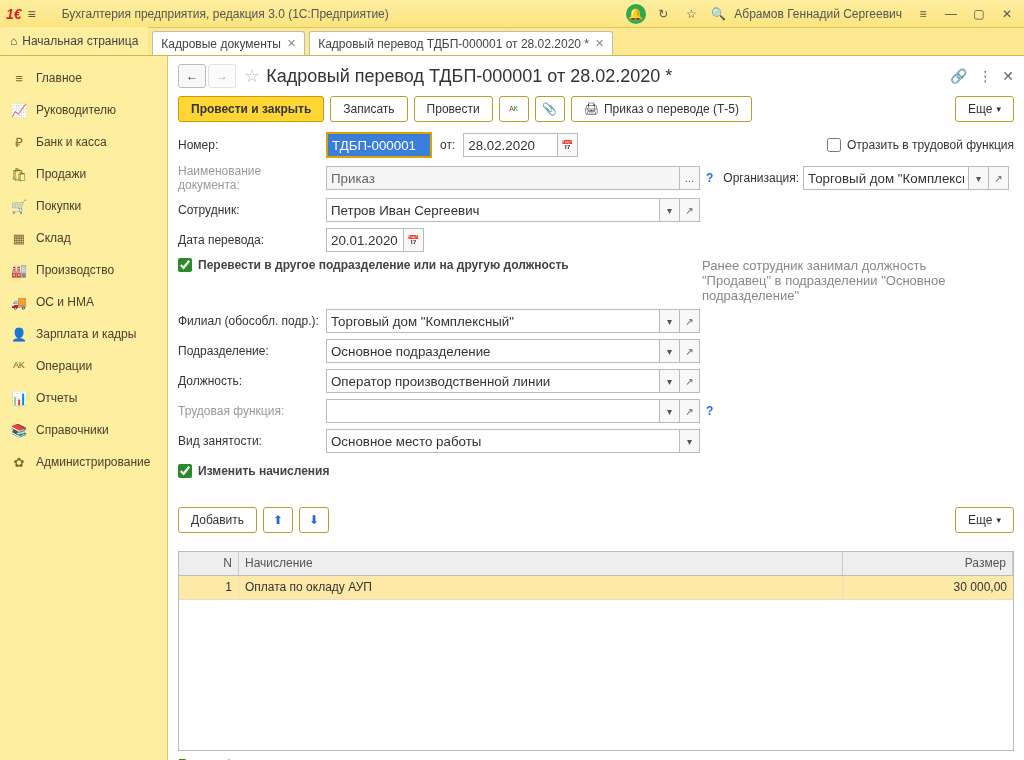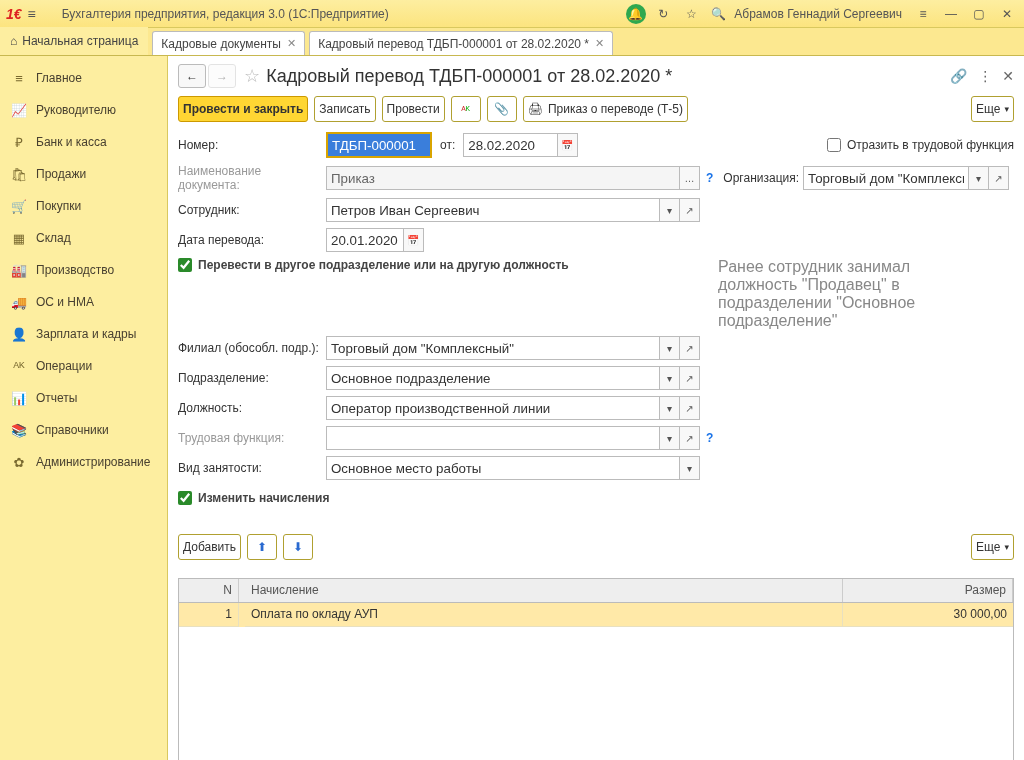--- a/index.html
+++ b/index.html
@@ -33,56 +33,56 @@
   
   .content { flex: 1; background: #fff; padding: 8px 10px 4px 10px; display: flex; flex-direction: column; }
   .doc-head { display: flex; align-items: center; margin-bottom: 8px; }
   .navbtn { width: 28px; height: 24px; border: 1px solid #bbb; background: #f8f8f8; display: flex; align-items: center; justify-content: center; margin-right: 2px; cursor: pointer; border-radius: 3px; }
   .star { font-size: 18px; color: #bbb; margin: 0 6px; cursor: pointer; }
   .doc-title { font-size: 18px; color: #333; flex: 1; }
   .head-icon { font-size: 14px; color: #666; margin-left: 10px; cursor: pointer; }
   
   
   .toolbar { display: flex; align-items: center; margin-bottom: 10px; gap: 6px; }
-  .btn { height: 26px; border: 1px solid #b0a030; background: #fff; border-radius: 3px; padding: 0 4px; cursor: pointer; display: flex; align-items: center; color: #333; justify-content: center; }
+  .btn { height: 26px; border: 1px solid #b0a030; background: #fff; border-radius: 3px; padding: 0 12px; cursor: pointer; display: flex; align-items: center; color: #333; justify-content: center; }
   .btn.primary { background: #ffd633; border-color: #cc9900; font-weight: bold; }
   .btn.icon-only { padding: 0 8px; width: 30px; justify-content: center; }
   .btn .icon { margin-right: 5px; }
   .toolbar .spacer { flex: 1; }
   .btn.more::after { content: "▾"; margin-left: 4px; font-size: 9px; }
   
   
   .form-area { flex: 0 0 auto; }
   .form-row { display: flex; align-items: center; margin-bottom: 6px; min-height: 24px; }
   .label { width: 148px; color: #333; }
   .label.disabled { color: #999; }
   .input { height: 24px; border: 1px solid #bbb; padding: 5px 4px; background: #fff; color: #333; }
   .input.selected { background: #3a7edb; color: #fff; border: 2px solid #d9a400; height: 26px; }
   .input.readonly { background: #f5f5f5; color: #666; }
   .ibtn { width: 20px; height: 24px; border: 1px solid #bbb; border-left: none; background: #f8f8f8; display: flex; align-items: center; justify-content: center; cursor: pointer; font-size: 10px; color: #555; }
   .chk { width: 14px; height: 14px; margin-right: 6px; }
   .chk-label { color: #333; }
   .chk-label.b { font-weight: bold; color: #444; }
   .help { color: #1a73e8; margin-left: 6px; cursor: pointer; font-weight: bold; }
-  .hint { color: #888; font-size: 16px; width: 260px; margin-left: 20px; }
+  .hint { color: #888; font-size: 13px; width: 260px; margin-left: 4px; }
   
   
   .tbl-toolbar { display: flex; align-items: center; margin: 18px 0; gap: 6px; }
   
   
   .grid { flex: 1; border: 1px solid #bbb; display: flex; flex-direction: column; min-height: 200px; }
   .grid-head { display: flex; background: #eee; border-bottom: 1px solid #bbb; height: 24px; }
   .grid-head .cell { border-right: 1px solid #ccc; padding: 4px 6px; color: #555; }
   .grid-row { display: flex; height: 24px; }
   .grid-row.active { background: #ffe9a8; }
   .grid-row .cell { border-right: 1px solid #e8e0c0; border-bottom: 1px solid #e8e0c0; padding: 4px 6px; }
   .grid-row .cell:last-child { border-right: none; }
   .grid-body { flex: 1; background: #fff; }
   .col-n { width: 60px; text-align: right; }
-  .col-name { flex: 1; margin-left: 6px; }
+  .col-name { flex: 1; }
   .col-sum { width: 170px; text-align: right; }
   
   .footer-link { color: #4d7c0f; text-decoration: dotted underline; margin-top: 6px; cursor: pointer; display: inline-block; }
 </style>
 </head>
 <body>
 
 <div class="titlebar">
   <span class="logo">1€</span>
   <span class="hamburger">≡</span>

